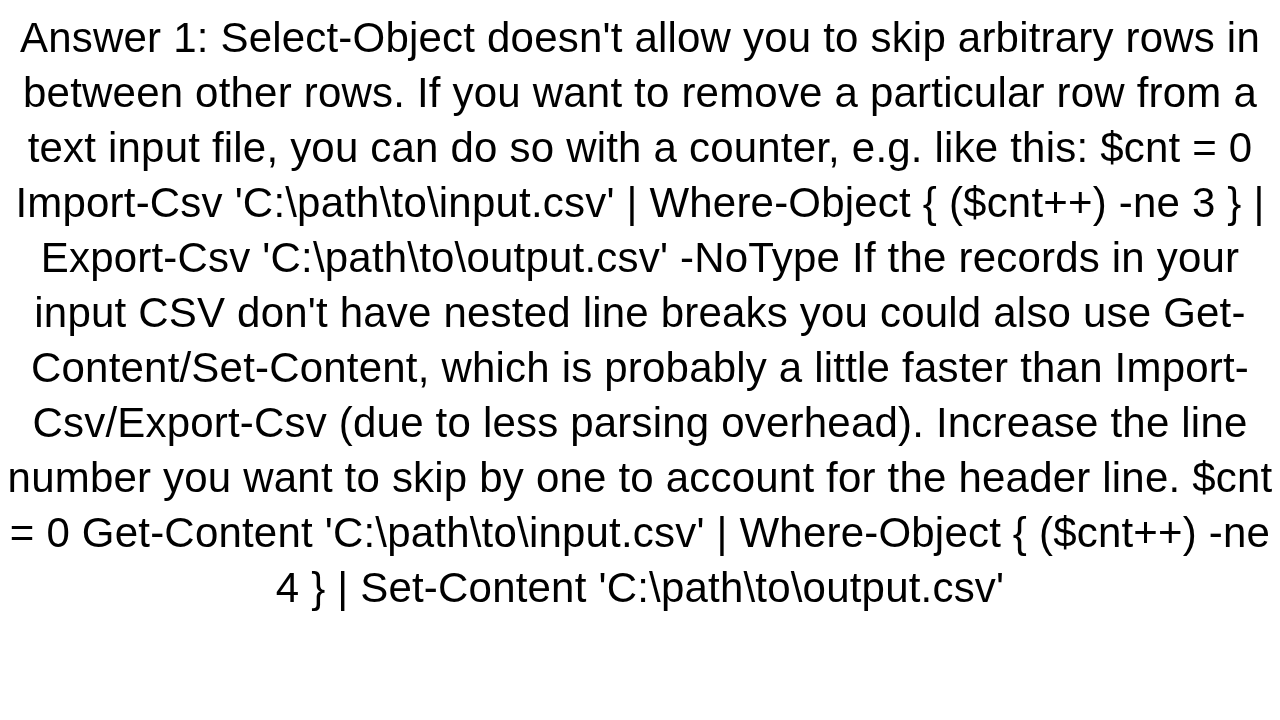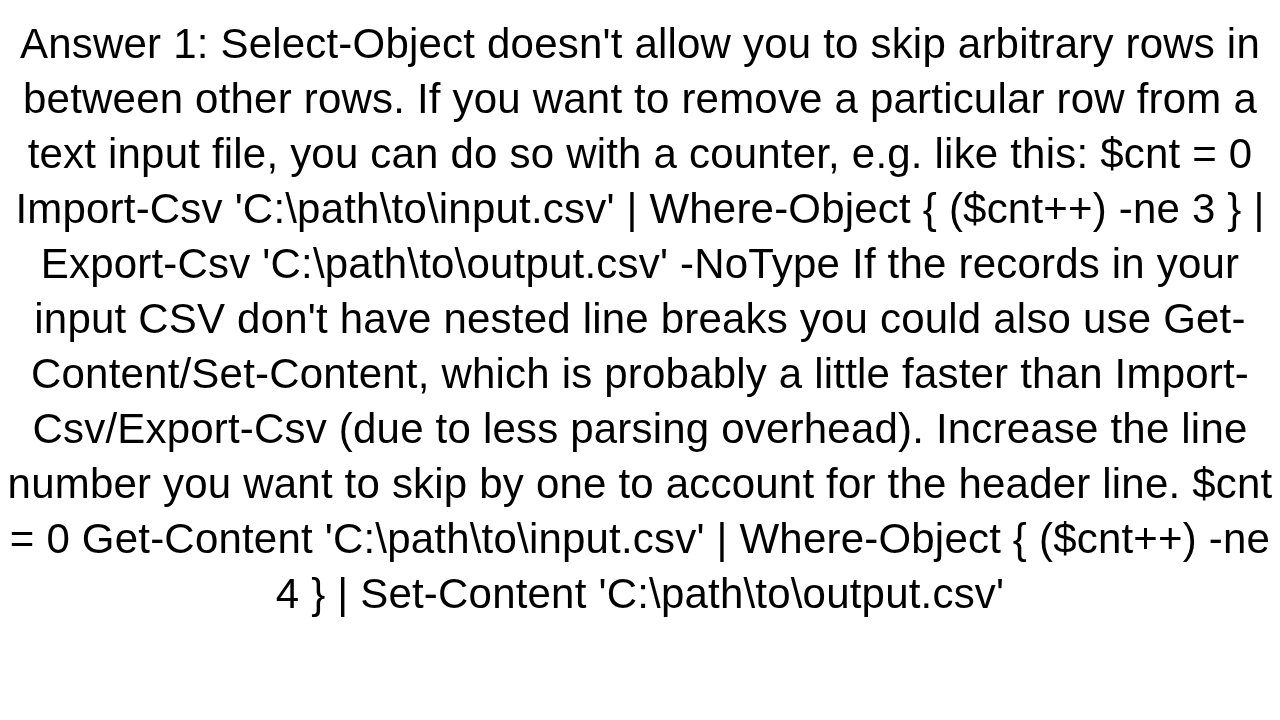--- a/index.html
+++ b/index.html
@@ -18,21 +18,21 @@
       font-size: 42px;
       line-height: 1.31;
       color: #000000;
       text-align: center;
       font-weight: 400;
       width: 1280px;
       height: 720px;
       display: flex;
       align-items: flex-start;
       justify-content: flex-end;
-      padding-top: 16px;
+      padding-top: 10px;
       letter-spacing: 0.2px;
     }
   </style>
 </head>
 <body>
 
 <div class="content">
   <div>Answer 1: Select-Object doesn't allow you to skip arbitrary rows in between other rows. If you want to remove a particular row from a text input file, you can do so with a counter, e.g. like this: $cnt = 0 Import-Csv 'C:\path\to\input.csv' |   Where-Object { ($cnt++) -ne 3 } |   Export-Csv 'C:\path\to\output.csv' -NoType  If the records in your input CSV don't have nested line breaks you could also use Get-Content/Set-Content, which is probably a little faster than Import-Csv/Export-Csv (due to less parsing overhead). Increase the line number you want to skip by one to account for the header line. $cnt = 0 Get-Content 'C:\path\to\input.csv' |   Where-Object { ($cnt++) -ne 4 } |   Set-Content 'C:\path\to\output.csv'</div>
 </div>
 

